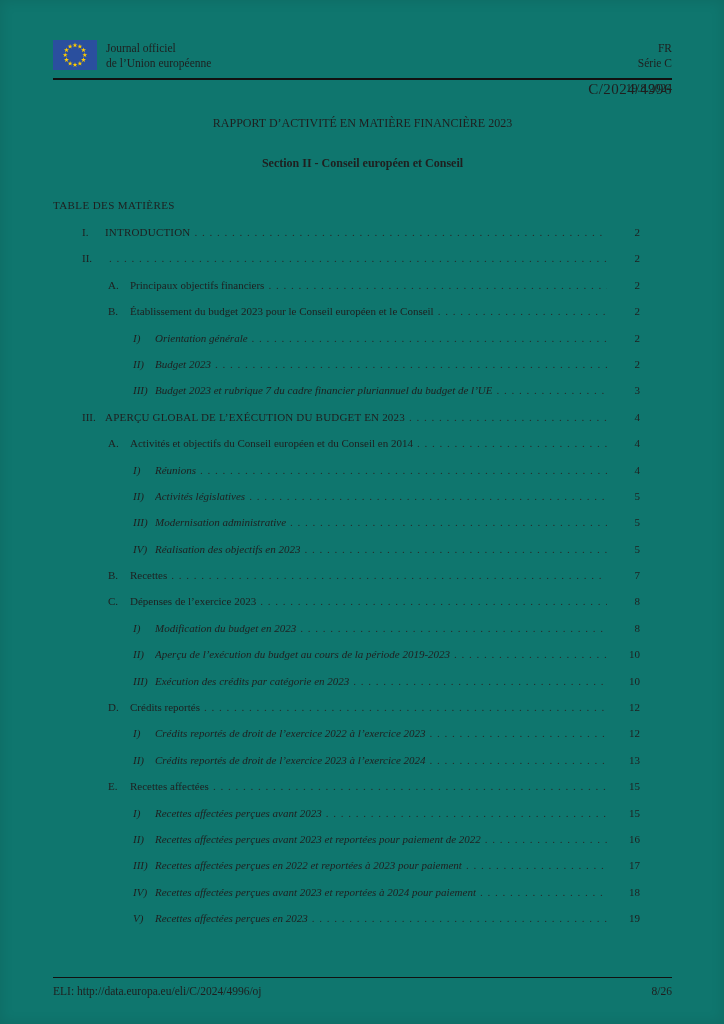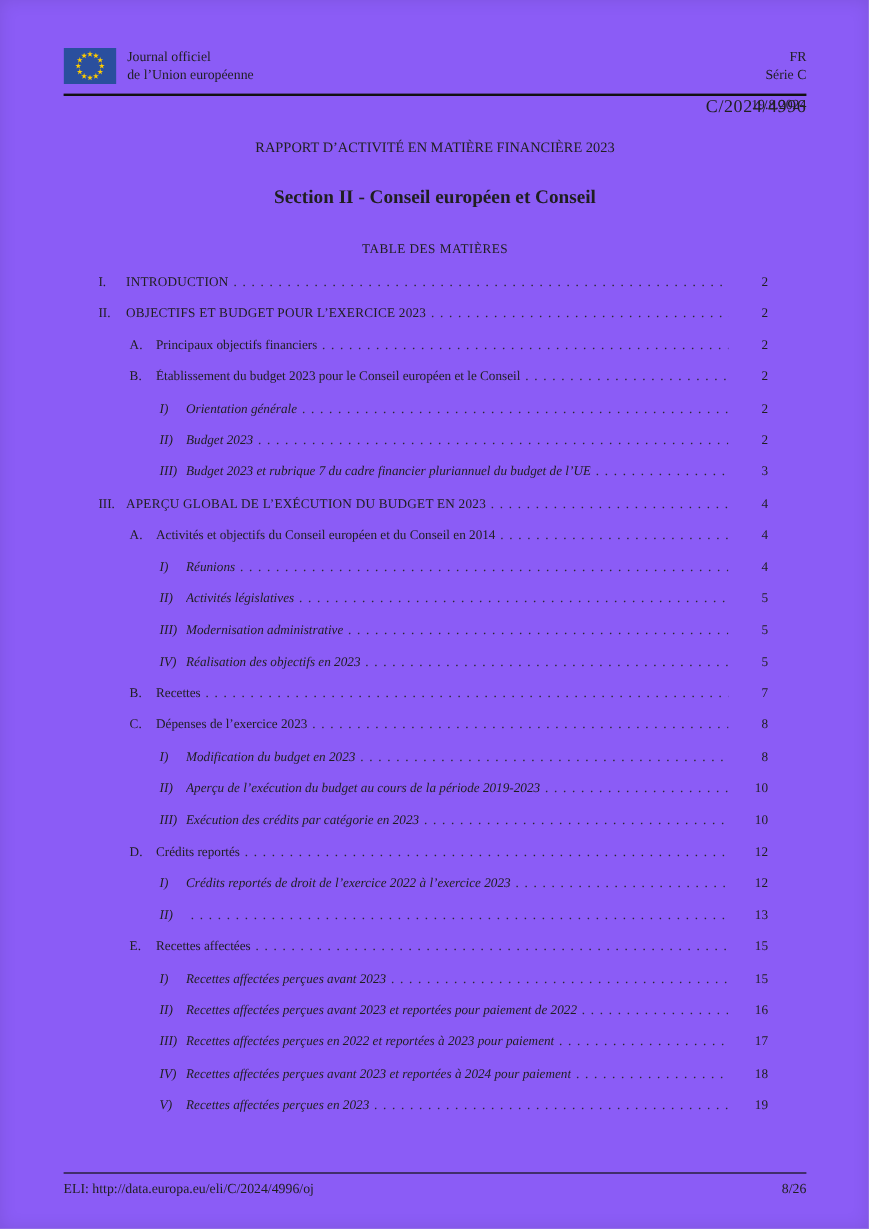--- a/index.html
+++ b/index.html
@@ -5,40 +5,40 @@
   html, body { margin: 0; padding: 0; }
   body {
     width: 724px; height: 1024px;
     background: #e9e9e7;
     font-family: "Liberation Serif", "DejaVu Serif", serif;
   }
   .page {
     position: relative;
     width: 724px; height: 1024px;
     box-sizing: border-box;
-    background: #8b5cf6;
+    background: #0f766e;
     box-shadow: inset 0 0 14px rgba(0,0,0,0.10);
     color: #1f1f1f;
     padding: 0 52px 0 53px;
     overflow: hidden;
   }
   
   .header-row { display: flex; align-items: flex-start; padding-top: 40px; }
   .flag { width: 44px; height: 30px; flex: 0 0 auto; display: block; }
   .journal-title { margin-left: 9px; font-size: 11.5px; line-height: 14.5px; padding-top: 1px; }
   .lang-block { margin-left: auto; text-align: right; font-size: 11.5px; line-height: 14.5px; padding-top: 1px; }
   .header-rule { border: 0; border-top: 2px solid #111; margin: 8px 0 0 0; }
   
   .docnum-row { position: relative; text-align: right; height: 18px; }
   .doc-number { font-size: 15px; letter-spacing: 0.5px; }
   .doc-date { position: absolute; right: 0; top: 2px; font-size: 11.5px; }
   .main-title { text-align: center; font-weight: normal; font-size: 12px; margin-top: 18px; }
-  .sub-title  { text-align: center; font-weight: bold; font-size: 16px; margin-top: 25px; }
+  .sub-title  { text-align: center; font-weight: bold; font-size: 12px; margin-top: 25px; }
   .doc-ref    { text-align: center; font-size: 11.5px; margin-top: 13px; }
-  .toc-heading { text-align: center; font-size: 11px; letter-spacing: 0.4px; margin-top: 28px; }
+  .toc-heading { font-size: 11px; letter-spacing: 0.4px; margin-top: 28px; }
   
   .toc { margin-top: 15px; }
   .toc-row { display: flex; align-items: baseline; height: 26.4px; font-size: 11px; }
   .toc-row .num { flex: 0 0 auto; }
   .toc-row .txt { flex: 0 1 auto; white-space: nowrap; overflow: hidden; }
   .toc-row .dots { flex: 1 1 0; overflow: hidden; white-space: nowrap; margin: 0 3px 0 4px; }
   .toc-row .dots::after {
     content: ". . . . . . . . . . . . . . . . . . . . . . . . . . . . . . . . . . . . . . . . . . . . . . . . . . . . . . . . . . . . . . . . . . . . . . . . . . . . . . . . . . . . . . . . . . . .";
     letter-spacing: 1px; color: #2a2a2a;
   }
@@ -104,21 +104,20 @@
 
   <div class="toc" id="toc">
       <div class="toc-row lvl1">
       <span class="num">I.</span>
       <span class="txt">INTRODUCTION</span>
       <span class="dots"></span>
       <span class="pg">2</span>
     </div>
       <div class="toc-row lvl1">
       <span class="num">II.</span>
-      <span class="txt">OBJECTIFS ET BUDGET POUR L’EXERCICE 2023</span>
       <span class="dots"></span>
       <span class="pg">2</span>
     </div>
       <div class="toc-row lvl2">
       <span class="num">A.</span>
       <span class="txt">Principaux objectifs financiers</span>
       <span class="dots"></span>
       <span class="pg">2</span>
     </div>
       <div class="toc-row lvl2">
@@ -218,20 +217,21 @@
       <span class="pg">12</span>
     </div>
       <div class="toc-row lvl3">
       <span class="num">I)</span>
       <span class="txt">Crédits reportés de droit de l’exercice 2022 à l’exercice 2023</span>
       <span class="dots"></span>
       <span class="pg">12</span>
     </div>
       <div class="toc-row lvl3">
       <span class="num">II)</span>
+      <span class="txt">Crédits reportés de droit de l’exercice 2023 à l’exercice 2024</span>
       <span class="dots"></span>
       <span class="pg">13</span>
     </div>
       <div class="toc-row lvl2">
       <span class="num">E.</span>
       <span class="txt">Recettes affectées</span>
       <span class="dots"></span>
       <span class="pg">15</span>
     </div>
       <div class="toc-row lvl3">

